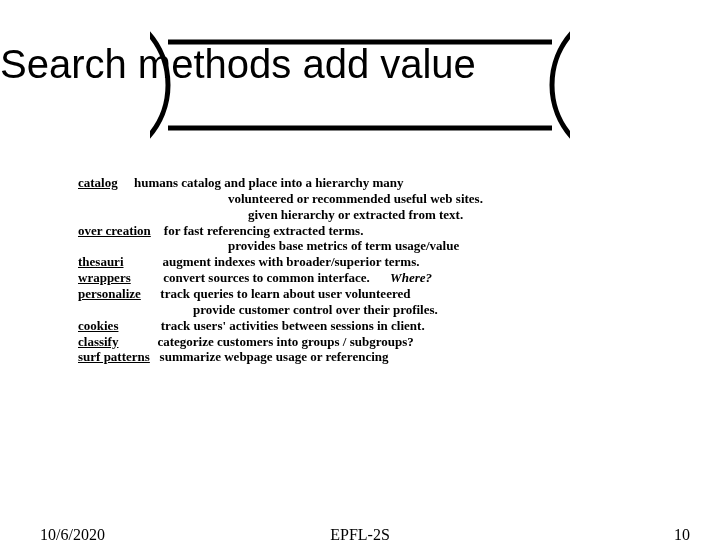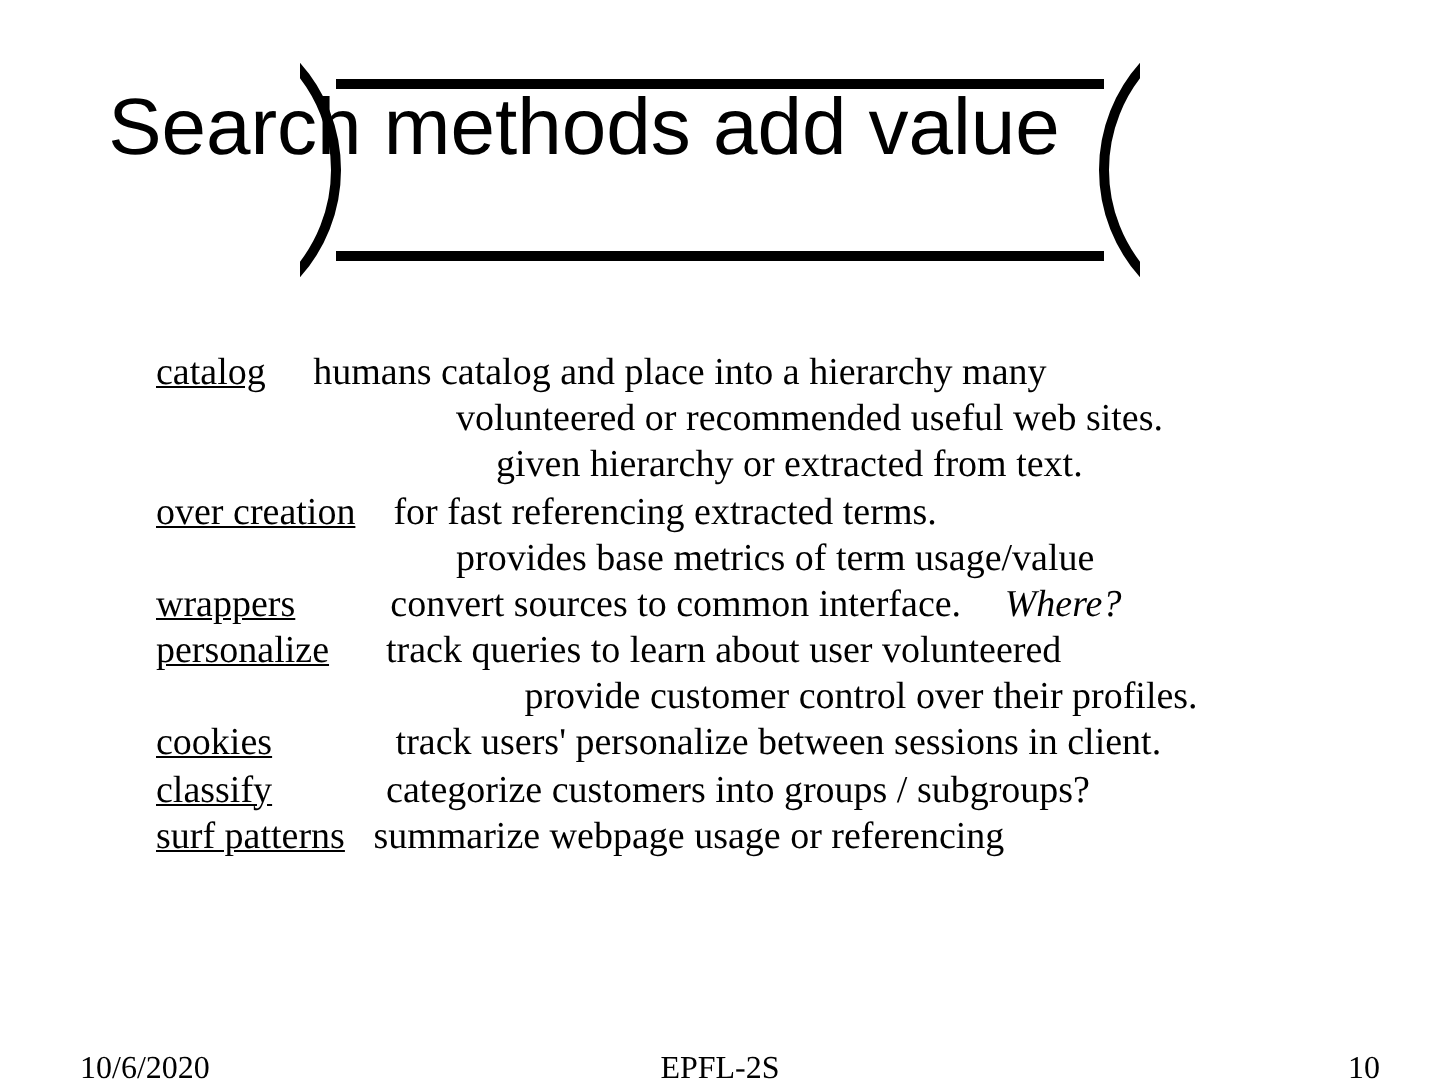--- a/index.html
+++ b/index.html
@@ -16,21 +16,21 @@
   .slide {
     position: relative;
     width: 720px;
     height: 540px;
   }
   .title-wrap {
     position: absolute;
     top: 42px;
     left: 0;
     width: 584px;
-    text-align: center;
+    text-align: left;
   }
   .title {
     font-family: Arial, Helvetica, sans-serif;
     font-size: 40px;
     font-weight: 400;
     letter-spacing: 0px;
   }
   
   .deco {
     position: absolute;
@@ -38,23 +38,23 @@
     top: 30px;
     width: 420px;
     height: 110px;
     pointer-events: none;
   }
   .body-text {
     position: absolute;
     left: 78px;
     top: 175px;
     width: 590px;
-    font-size: 19px;
+    font-size: 13px;
     line-height: 1.22;
-    font-weight: normal;
+    font-weight: bold;
   }
   .body-text .term {
     text-decoration: underline;
   }
   .body-text .where {
     font-style: italic;
     margin-left: 17px;
   }
   .footer {
     position: absolute;
@@ -87,24 +87,25 @@
 <div class="title-wrap">
   <span class="title">Search methods add value</span>
 </div>
 
 <div class="body-text">
   <span class="row"><span class="term">catalog</span>&nbsp;&nbsp;&nbsp;&nbsp;&nbsp;<span>humans catalog and place into a hierarchy many</span></span>
   <span class="row" style="padding-left:150px;"><span>volunteered or recommended useful web sites.</span></span>
   <span class="row" style="padding-left:170px;"><span>given hierarchy or extracted from text.</span></span>
   <span class="row"><span class="term">over creation</span>&nbsp;&nbsp;&nbsp;&nbsp;<span>for fast referencing extracted terms.</span></span>
   <span class="row" style="padding-left:150px;"><span>provides base metrics of term usage/value</span></span>
+  <span class="row"><span class="term">thesauri</span>&nbsp;&nbsp;&nbsp;&nbsp;&nbsp;&nbsp;&nbsp;&nbsp;&nbsp;&nbsp;&nbsp;&nbsp;<span>augment indexes with broader/superior terms.</span></span>
   <span class="row"><span class="term">wrappers</span>&nbsp;&nbsp;&nbsp;&nbsp;&nbsp;&nbsp;&nbsp;&nbsp;&nbsp;&nbsp;<span>convert sources to common interface. </span><span class="where">Where?</span></span>
   <span class="row"><span class="term">personalize</span>&nbsp;&nbsp;&nbsp;&nbsp;&nbsp;&nbsp;<span>track queries to learn about user volunteered</span></span>
-  <span class="row" style="padding-left:115px;text-align:center;"><span>provide customer control over their profiles.</span></span>
-  <span class="row"><span class="term">cookies</span>&nbsp;&nbsp;&nbsp;&nbsp;&nbsp;&nbsp;&nbsp;&nbsp;&nbsp;&nbsp;&nbsp;&nbsp;&nbsp;<span>track users' personalize between sessions in client.</span></span>
+  <span class="row" style="padding-left:115px;"><span>provide customer control over their profiles.</span></span>
+  <span class="row"><span class="term">cookies</span>&nbsp;&nbsp;&nbsp;&nbsp;&nbsp;&nbsp;&nbsp;&nbsp;&nbsp;&nbsp;&nbsp;&nbsp;&nbsp;<span>track users' activities between sessions in client.</span></span>
   <span class="row"><span class="term">classify</span>&nbsp;&nbsp;&nbsp;&nbsp;&nbsp;&nbsp;&nbsp;&nbsp;&nbsp;&nbsp;&nbsp;&nbsp;<span>categorize customers into groups / subgroups?</span></span>
   <span class="row"><span class="term">surf patterns</span>&nbsp;&nbsp;&nbsp;<span>summarize webpage usage or referencing</span></span>
 </div>
 
 <div class="footer">
   <span class="date">10/6/2020</span>
   <span class="center">EPFL-2S</span>
   <span class="pageno">10</span>
 </div>
 

